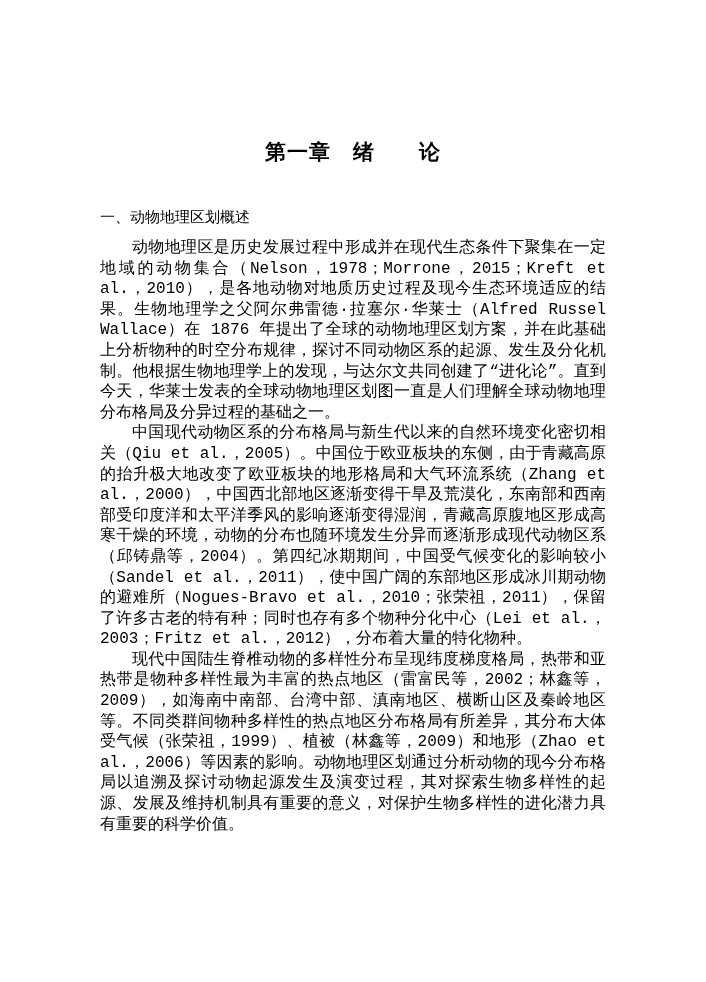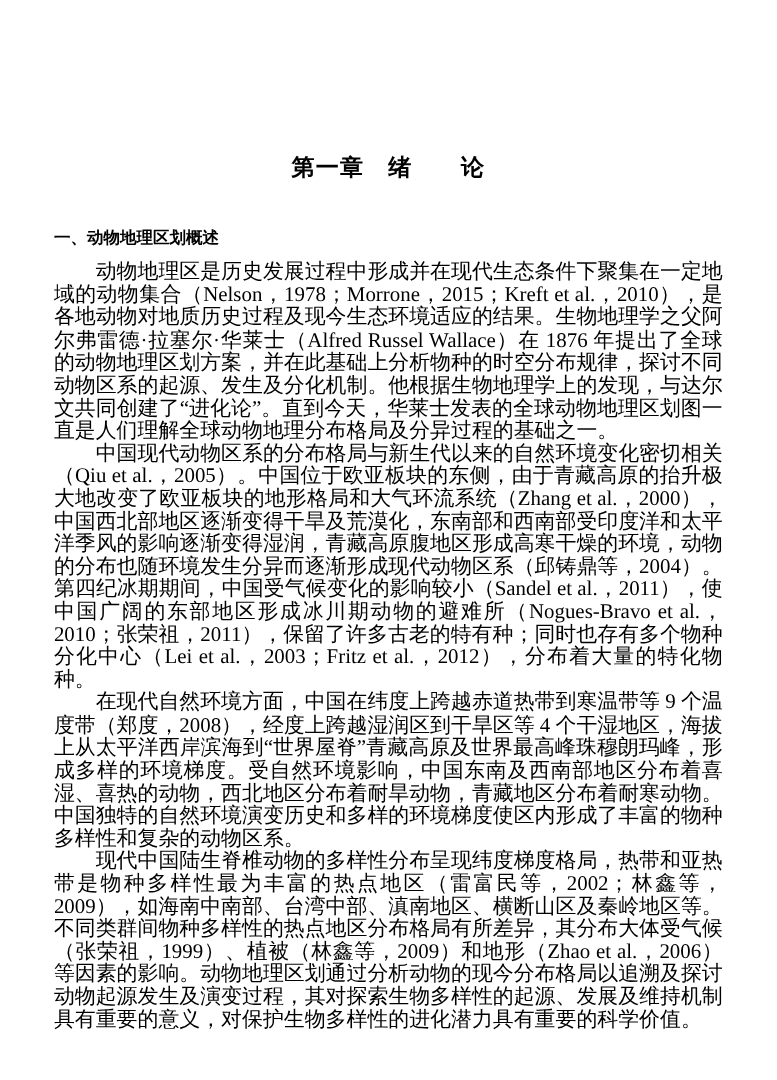--- a/index.html
+++ b/index.html
@@ -7,61 +7,61 @@
     padding: 0;
     background: #ffffff;
   }
   .page {
     position: relative;
     width: 706px;
     height: 982px;
     margin: 0 auto;
     background: #ffffff;
     box-sizing: border-box;
-    padding: 0 49px;
+    padding: 0 100px;
     overflow: hidden;
     font-family: "Liberation Serif", "DejaVu Serif", serif;
     color: #000000;
   }
   .chapter-title {
     margin: 138px 0 0 0;
     padding: 0;
     text-align: center;
     font-size: 21px;
     font-weight: bold;
     line-height: 28px;
     letter-spacing: 1px;
   }
   .section-heading {
     margin: 40px 0 10px 0;
     padding: 0;
     text-align: left;
     font-size: 15px;
-    font-weight: bold;
+    font-weight: normal;
     line-height: 22px;
   }
   .body-para {
     margin: 0;
     padding: 0;
-    font-size: 19px;
+    font-size: 16px;
     line-height: 20.6px;
     text-align: justify;
     text-indent: 2em;
     word-break: break-word;
+    font-family: Liberation Mono, monospace;
   }
 </style>
 </head>
 <body>
 
 <div class="page">
   <h1 class="chapter-title">第一章　绪　　论</h1>
 
   <h2 class="section-heading">一、动物地理区划概述</h2>
 
   <p class="body-para">动物地理区是历史发展过程中形成并在现代生态条件下聚集在一定地域的动物集合（Nelson，1978；Morrone，2015；Kreft et al.，2010），是各地动物对地质历史过程及现今生态环境适应的结果。生物地理学之父阿尔弗雷德·拉塞尔·华莱士（Alfred Russel Wallace）在 1876 年提出了全球的动物地理区划方案，并在此基础上分析物种的时空分布规律，探讨不同动物区系的起源、发生及分化机制。他根据生物地理学上的发现，与达尔文共同创建了“进化论”。直到今天，华莱士发表的全球动物地理区划图一直是人们理解全球动物地理分布格局及分异过程的基础之一。</p>
 
   <p class="body-para">中国现代动物区系的分布格局与新生代以来的自然环境变化密切相关（Qiu et al.，2005）。中国位于欧亚板块的东侧，由于青藏高原的抬升极大地改变了欧亚板块的地形格局和大气环流系统（Zhang et al.，2000），中国西北部地区逐渐变得干旱及荒漠化，东南部和西南部受印度洋和太平洋季风的影响逐渐变得湿润，青藏高原腹地区形成高寒干燥的环境，动物的分布也随环境发生分异而逐渐形成现代动物区系（邱铸鼎等，2004）。第四纪冰期期间，中国受气候变化的影响较小（Sandel et al.，2011），使中国广阔的东部地区形成冰川期动物的避难所（Nogues-Bravo et al.，2010；张荣祖，2011），保留了许多古老的特有种；同时也存有多个物种分化中心（Lei et al.，2003；Fritz et al.，2012），分布着大量的特化物种。</p>
 
-  <p class="body-para">在现代自然环境方面，中国在纬度上跨越赤道热带到寒温带等 9 个温度带（郑度，2008），经度上跨越湿润区到干旱区等 4 个干湿地区，海拔上从太平洋西岸滨海到“世界屋脊”青藏高原及世界最高峰珠穆朗玛峰，形成多样的环境梯度。受自然环境影响，中国东南及西南部地区分布着喜湿、喜热的动物，西北地区分布着耐旱动物，青藏地区分布着耐寒动物。中国独特的自然环境演变历史和多样的环境梯度使区内形成了丰富的物种多样性和复杂的动物区系。</p>
 
   <p class="body-para">现代中国陆生脊椎动物的多样性分布呈现纬度梯度格局，热带和亚热带是物种多样性最为丰富的热点地区（雷富民等，2002；林鑫等，2009），如海南中南部、台湾中部、滇南地区、横断山区及秦岭地区等。不同类群间物种多样性的热点地区分布格局有所差异，其分布大体受气候（张荣祖，1999）、植被（林鑫等，2009）和地形（Zhao et al.，2006）等因素的影响。动物地理区划通过分析动物的现今分布格局以追溯及探讨动物起源发生及演变过程，其对探索生物多样性的起源、发展及维持机制具有重要的意义，对保护生物多样性的进化潜力具有重要的科学价值。</p>
 
 </div>
 
 </body></html>

